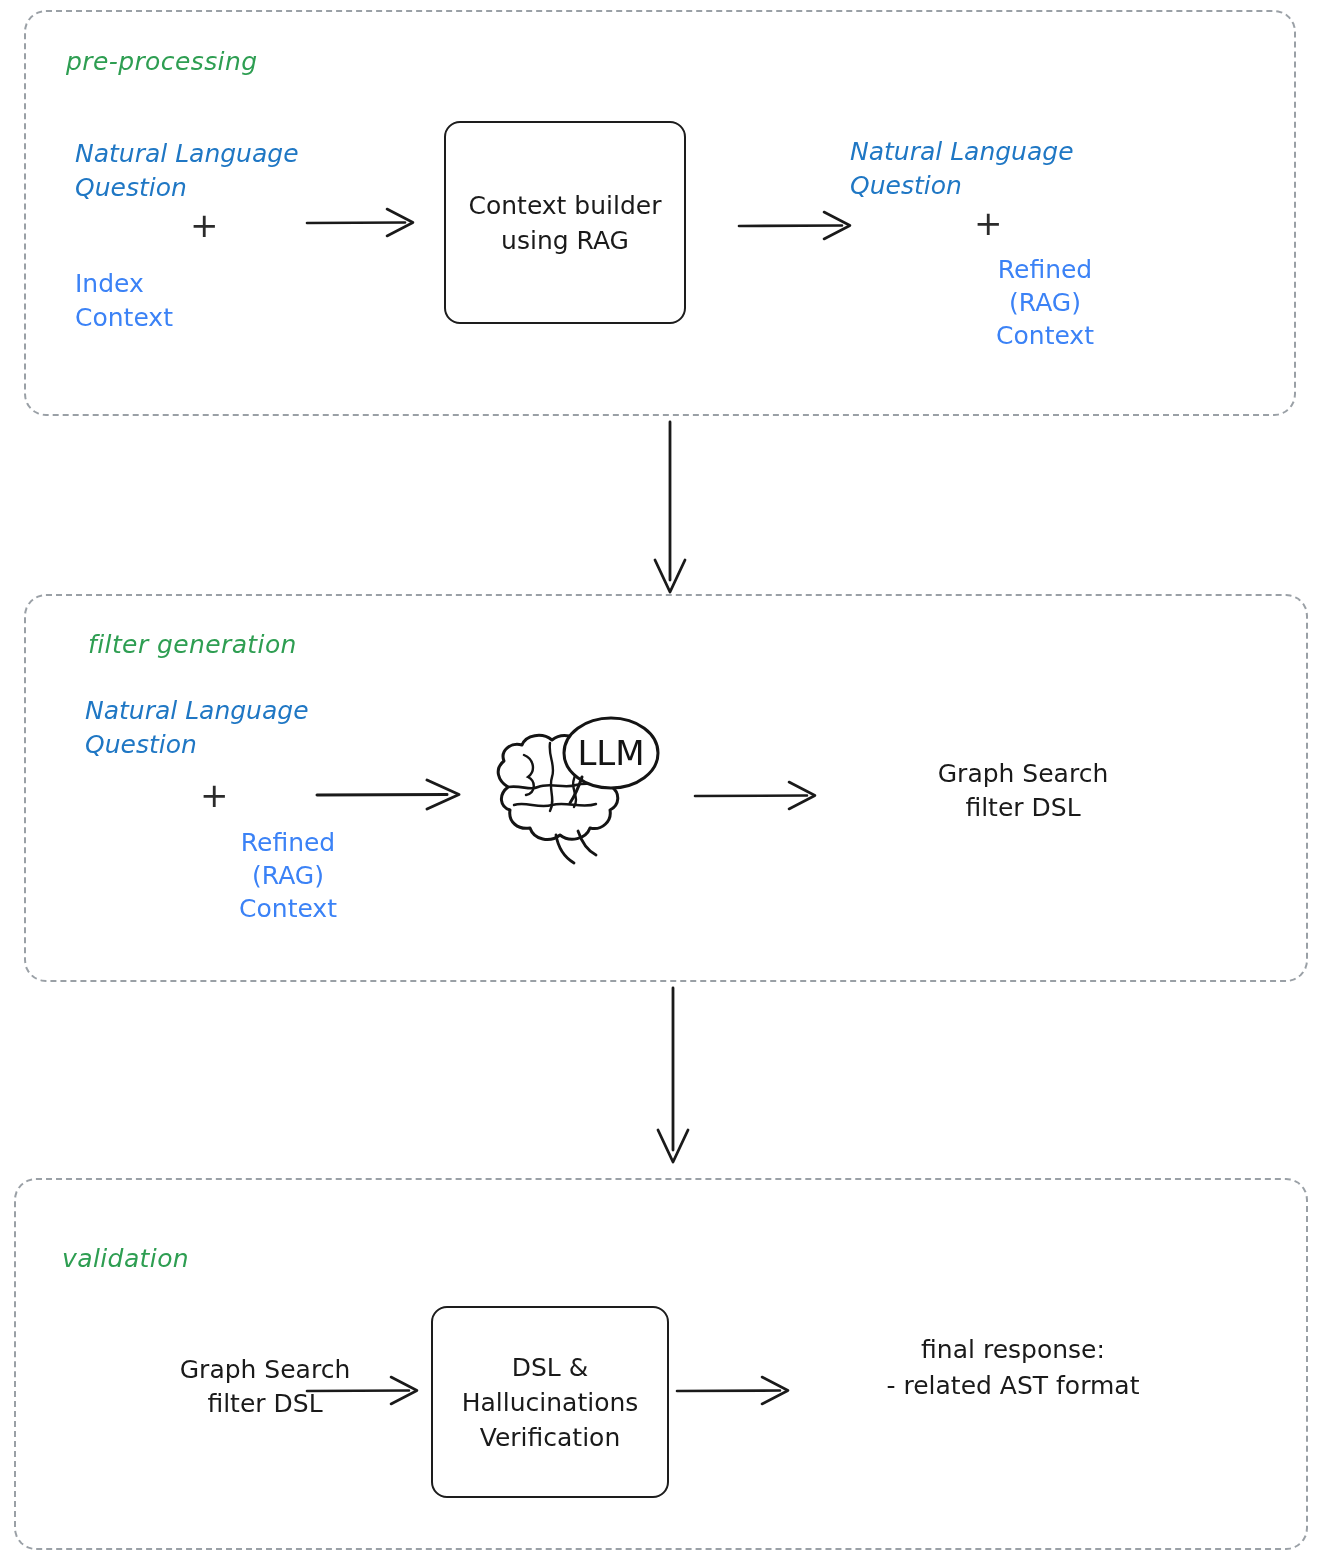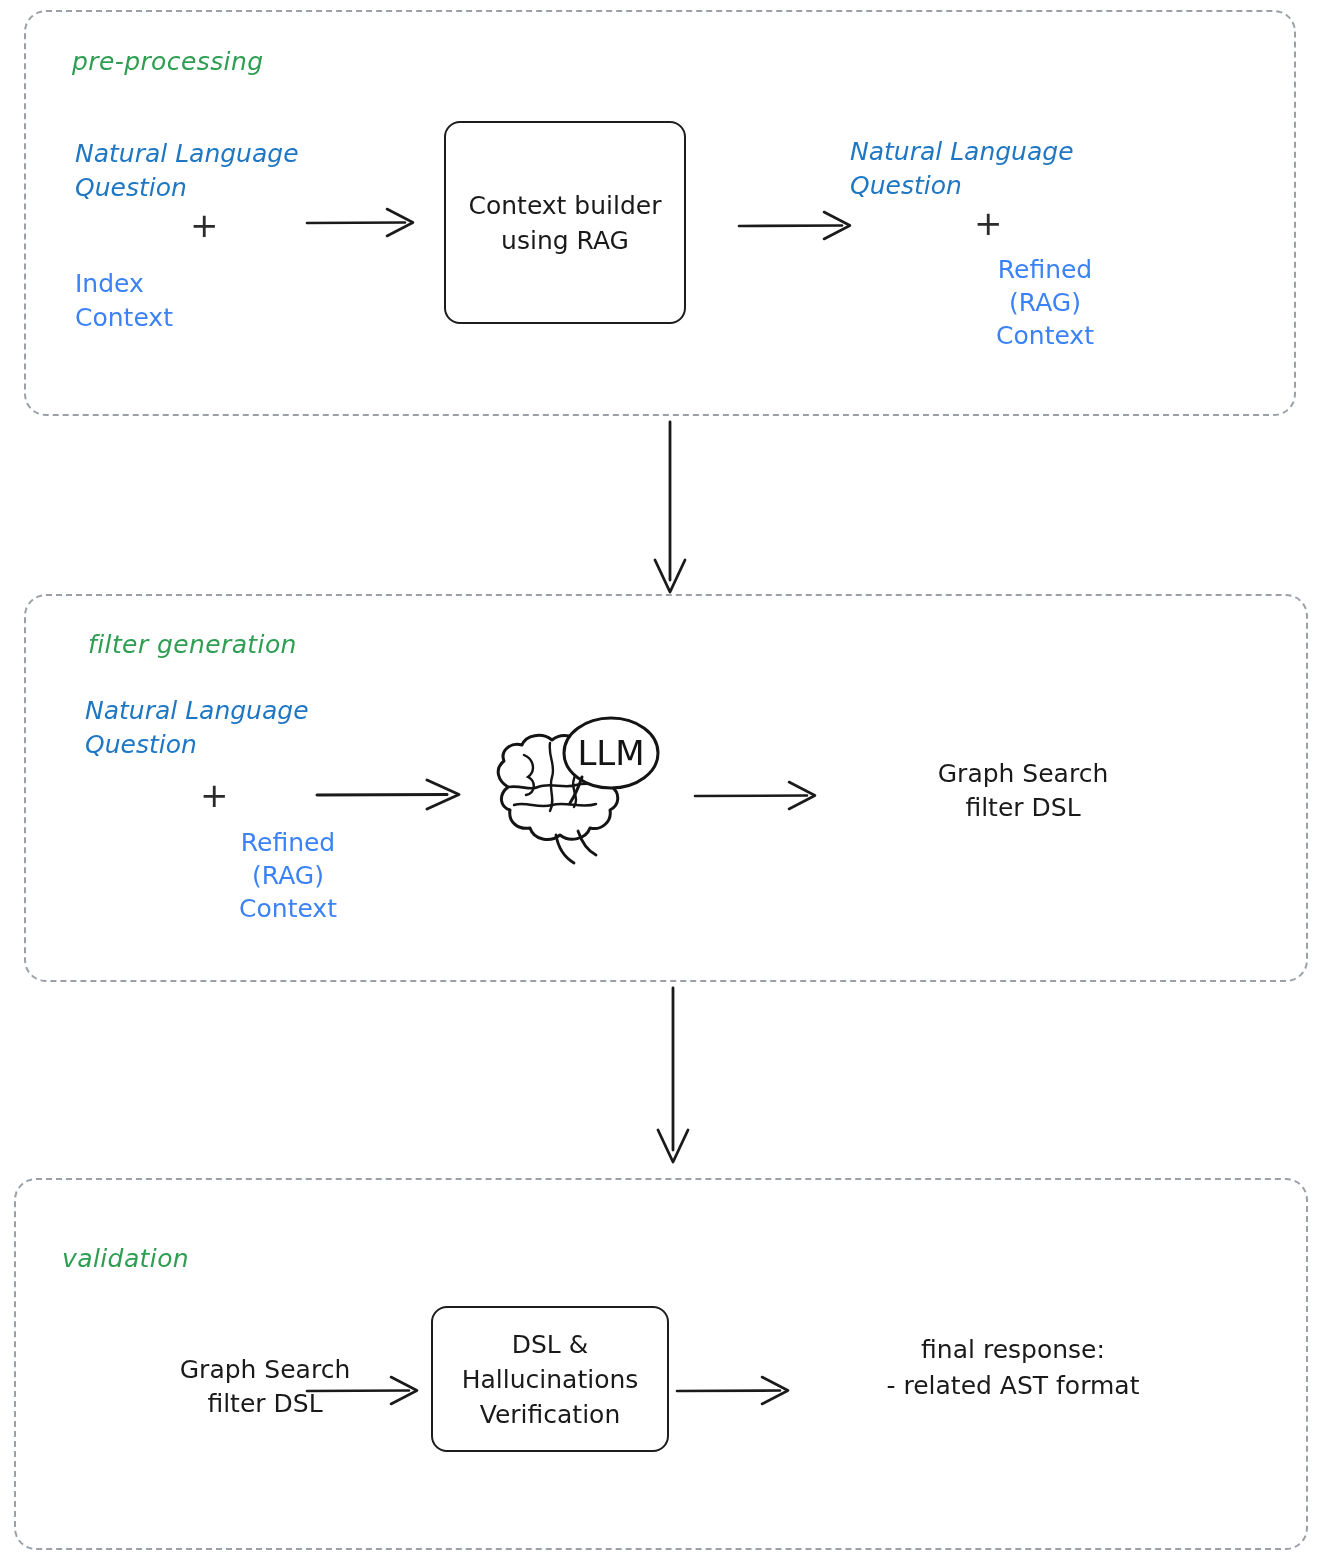--- a/index.html
+++ b/index.html
@@ -86,21 +86,21 @@
   
   .brain-wrap { position: absolute; }
 </style>
 </head>
 <body>
 
 <div id="canvas">
 
   <div class="section" style="left:24px; top:10px; width:1272px; height:406px;"></div>
 
-  <div class="section-label" style="left:72px; top:47px;">pre-processing</div>
+  <div class="section-label" style="left:66px; top:47px;">pre-processing</div>
 
   <div class="node-text txt-blue center" style="left:75px; top:137px; width:260px;">
     <div>Natural Language</div>
     <div>Question</div>
   </div>
 
   <div class="plus" style="left:190px; top:208px;">+</div>
 
   <div class="node-text txt-orange center" style="left:75px; top:267px; width:260px;">
     <div>Index</div>
@@ -216,21 +216,21 @@
   <div class="node-text txt-dark left" style="left:115px; top:1353px; width:300px;">
     <div>Graph Search</div>
     <div>filter DSL</div>
   </div>
 
   <svg class="arrow" style="left:305px; top:1368px;" width="128" height="46" viewBox="0 0 128 46">
     <path d="M2 23 L104 22.5" stroke="#1a1a1a" stroke-width="2.6" fill="none" stroke-linecap="round"></path>
     <path d="M86 9 L112 22.5 L86 36" stroke="#1a1a1a" stroke-width="2.6" fill="none" stroke-linecap="round" stroke-linejoin="round"></path>
   </svg>
 
-  <div class="proc-box" style="left:431px; top:1306px; width:238px; height:146px;">
+  <div class="proc-box" style="left:431px; top:1306px; width:238px; height:192px;">
     <span>DSL &amp;
 Hallucinations
 Verification</span>
   </div>
 
   <svg class="arrow" style="left:675px; top:1368px;" width="130" height="46" viewBox="0 0 130 46">
     <path d="M2 23 L105 22.5" stroke="#1a1a1a" stroke-width="2.6" fill="none" stroke-linecap="round"></path>
     <path d="M87 9 L113 22.5 L87 36" stroke="#1a1a1a" stroke-width="2.6" fill="none" stroke-linecap="round" stroke-linejoin="round"></path>
   </svg>
 

